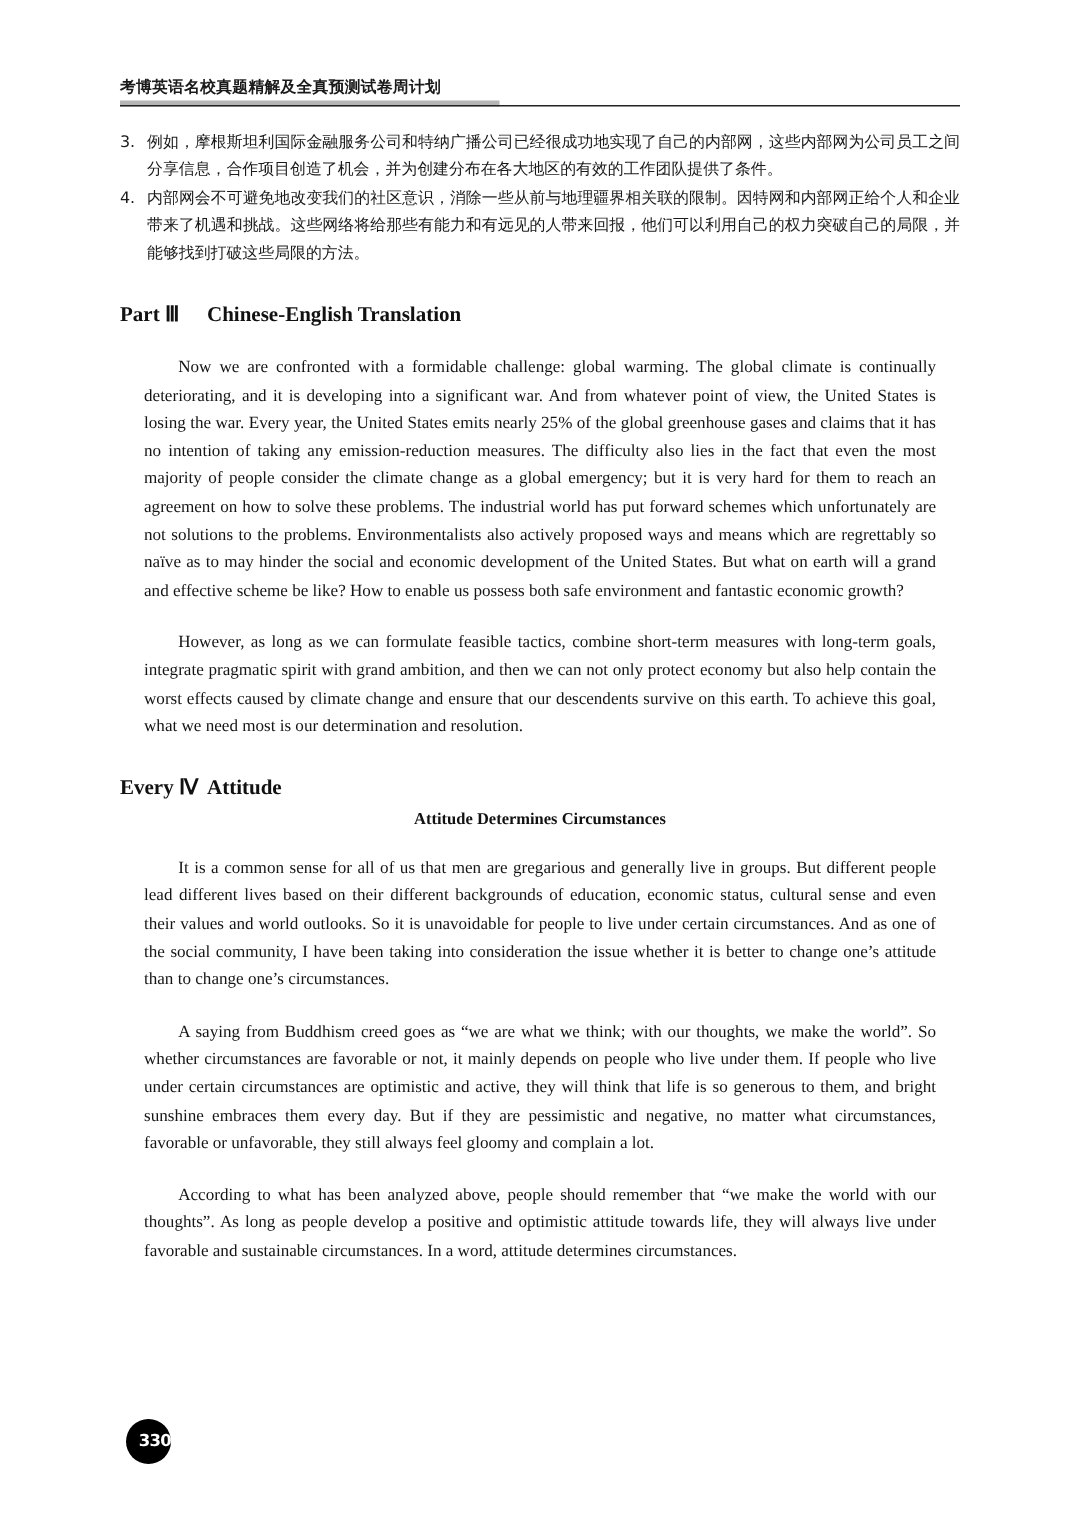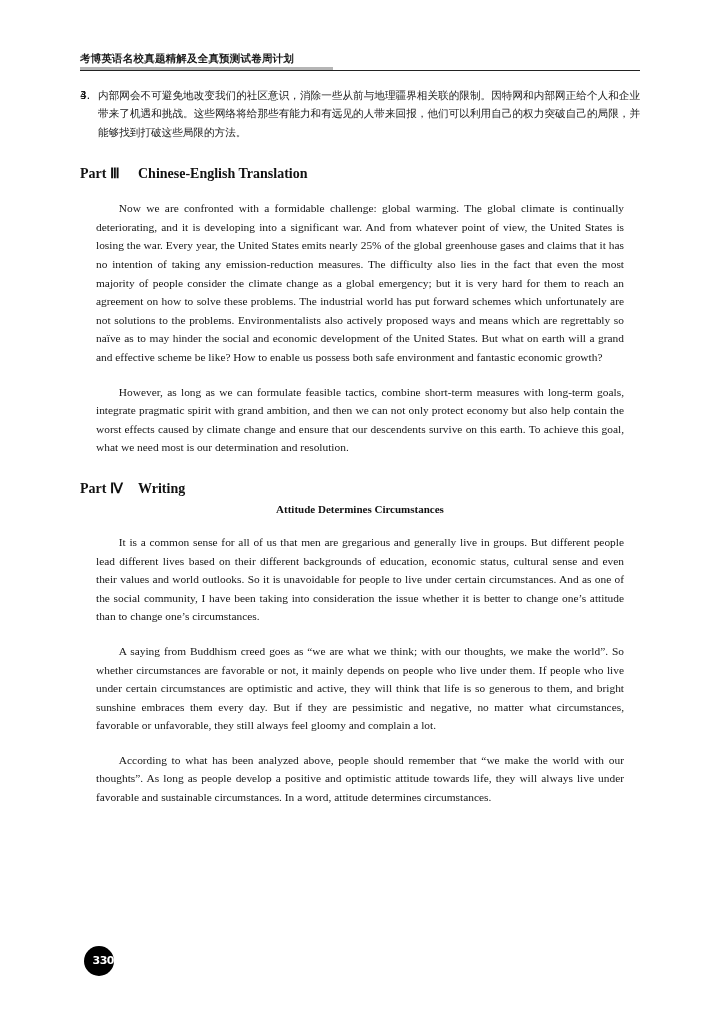--- a/index.html
+++ b/index.html
@@ -43,38 +43,39 @@
     <div class="title">考博英语名校真题精解及全真预测试卷周计划</div>
     <div class="rule-gray"></div>
     <div class="rule-black"></div>
   </div>
 
   <div class="content">
 
     <ol class="cn-list">
       <li class="cn-item">
         <span class="num">3.</span>
+        <span>例如，摩根斯坦利国际金融服务公司和特纳广播公司已经很成功地实现了自己的内部网，这些内部网为公司员工之间分享信息，合作项目创造了机会，并为创建分布在各大地区的有效的工作团队提供了条件。</span>
       </li>
       <li class="cn-item">
         <span class="num">4.</span>
         <span>内部网会不可避免地改变我们的社区意识，消除一些从前与地理疆界相关联的限制。因特网和内部网正给个人和企业带来了机遇和挑战。这些网络将给那些有能力和有远见的人带来回报，他们可以利用自己的权力突破自己的局限，并能够找到打破这些局限的方法。</span>
       </li>
     </ol>
 
     <section id="part3">
       <h2 class="part-heading">
         <span class="pnum">Part Ⅲ</span><span>Chinese-English Translation</span>
       </h2>
       <p class="para">Now we are confronted with a formidable challenge: global warming. The global climate is continually deteriorating, and it is developing into a significant war. And from whatever point of view, the United States is losing the war. Every year, the United States emits nearly 25% of the global greenhouse gases and claims that it has no intention of taking any emission-reduction measures. The difficulty also lies in the fact that even the most majority of people consider the climate change as a global emergency; but it is very hard for them to reach an agreement on how to solve these problems. The industrial world has put forward schemes which unfortunately are not solutions to the problems. Environmentalists also actively proposed ways and means which are regrettably so naïve as to may hinder the social and economic development of the United States. But what on earth will a grand and effective scheme be like? How to enable us possess both safe environment and fantastic economic growth?</p>
       <p class="para">However, as long as we can formulate feasible tactics, combine short-term measures with long-term goals, integrate pragmatic spirit with grand ambition, and then we can not only protect economy but also help contain the worst effects caused by climate change and ensure that our descendents survive on this earth. To achieve this goal, what we need most is our determination and resolution.</p>
     </section>
 
     <section id="part4">
       <h2 class="part-heading">
-        <span class="pnum">Part Ⅳ</span><span>Writing</span>
+        <span class="pnum">Every Ⅳ</span><span>Attitude</span>
       </h2>
       <div class="essay-title">Attitude Determines Circumstances</div>
       <p class="para">It is a common sense for all of us that men are gregarious and generally live in groups. But different people lead different lives based on their different backgrounds of education, economic status, cultural sense and even their values and world outlooks. So it is unavoidable for people to live under certain circumstances. And as one of the social community, I have been taking into consideration the issue whether it is better to change one’s attitude than to change one’s circumstances.</p>
       <p class="para">A saying from Buddhism creed goes as “we are what we think; with our thoughts, we make the world”. So whether circumstances are favorable or not, it mainly depends on people who live under them. If people who live under certain circumstances are optimistic and active, they will think that life is so generous to them, and bright sunshine embraces them every day. But if they are pessimistic and negative, no matter what circumstances, favorable or unfavorable, they still always feel gloomy and complain a lot.</p>
       <p class="para">According to what has been analyzed above, people should remember that “we make the world with our thoughts”. As long as people develop a positive and optimistic attitude towards life, they will always live under favorable and sustainable circumstances. In a word, attitude determines circumstances.</p>
     </section>
   </div>
 
   <div class="page-number">330</div>
 </div>

